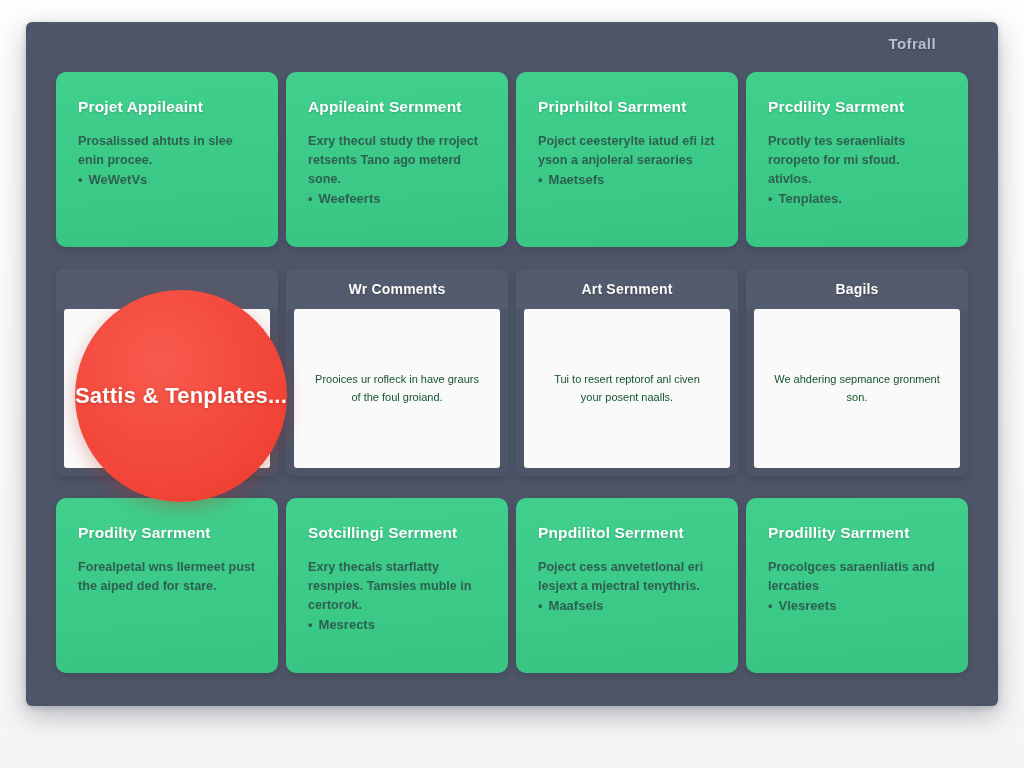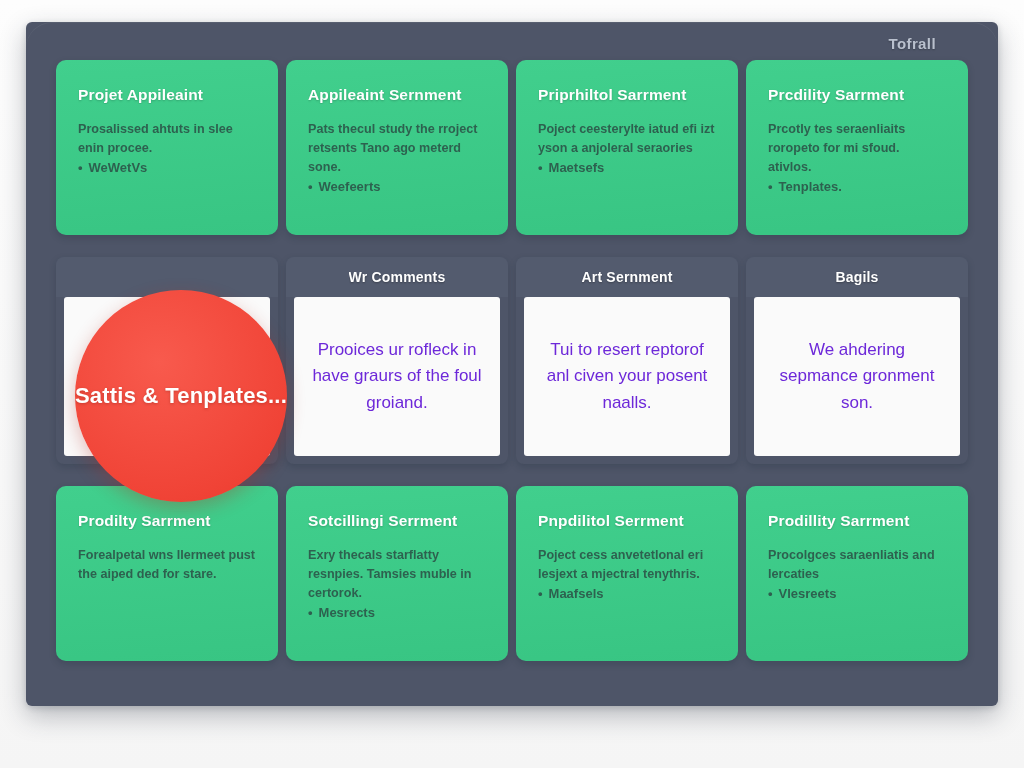--- a/index.html
+++ b/index.html
@@ -66,20 +66,21 @@
   .rows {
     position: absolute;
     left: 30px;
     top: 38px;
     width: 912px;
   }
   .row {
     display: flex;
     gap: 8px;
     margin-bottom: 22px;
+    margin-top: 12px;
   }
   .cell { flex: 1 1 0; min-width: 0; }
 
   
   .green-card {
     background: #3fcc8b;
     background: linear-gradient(175deg,#41cf8d 0%, #38c583 100%);
     border-radius: 10px;
     height: 175px;
     padding: 26px 22px 18px 22px;
@@ -154,23 +155,23 @@
     margin: 0 8px 8px 8px;
     border-radius: 3px;
     display: flex;
     align-items: center;
     justify-content: center;
     padding: 10px 18px;
     box-sizing: border-box;
   }
   .panel-card .pc-body p {
     margin: 0;
-    font-size: 17px;
+    font-size: 11px;
     line-height: 1.55;
-    color: #6d28d9;
+    color: #14532d;
     text-align: center;
     font-weight: 500;
   }
 
   
   .badge {
     position: absolute;
     left: 75px;
     top: 290px;
     width: 212px;
@@ -216,21 +217,21 @@
             <p>Prosalissed ahtuts in slee enin procee.</p>
             <ul>
               <li>WeWetVs</li>
             </ul>
           </div>
         </div>
 
         <div class="cell">
           <div class="green-card">
             <h3>Appileaint Sernment</h3>
-            <p>Pats thecul study the rroject retsents Tano ago meterd sone.</p>
+            <p>Exry thecul study the rroject retsents Tano ago meterd sone.</p>
             <ul>
               <li>Weefeerts</li>
             </ul>
           </div>
         </div>
 
         <div class="cell">
           <div class="green-card">
             <h3>Priprhiltol Sarrment</h3>
             <p>Poject ceesterylte iatud efi izt yson a anjoleral seraories</p>

